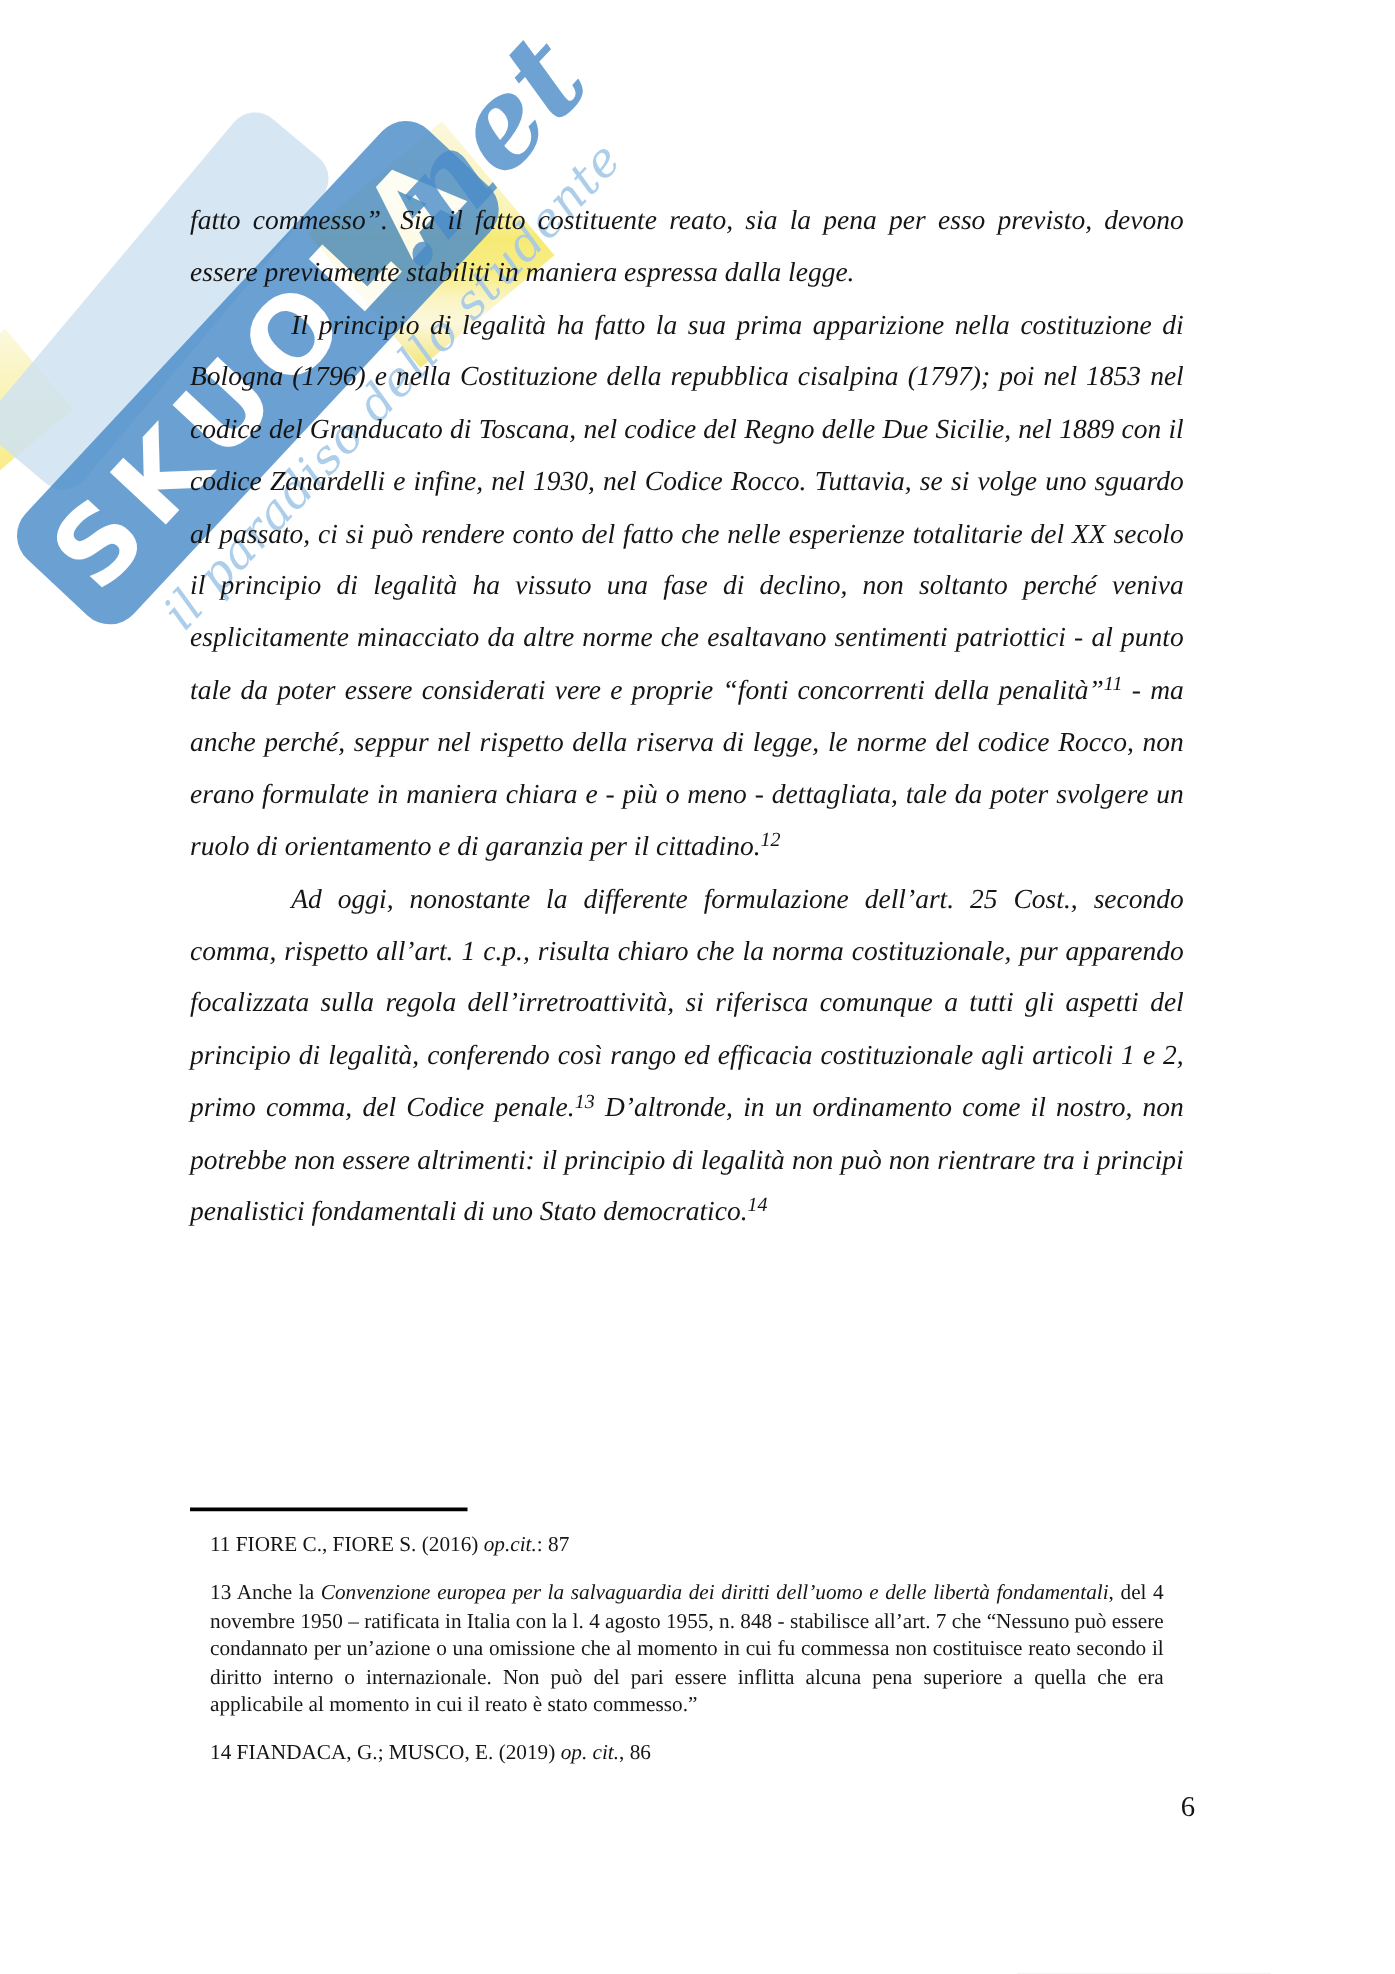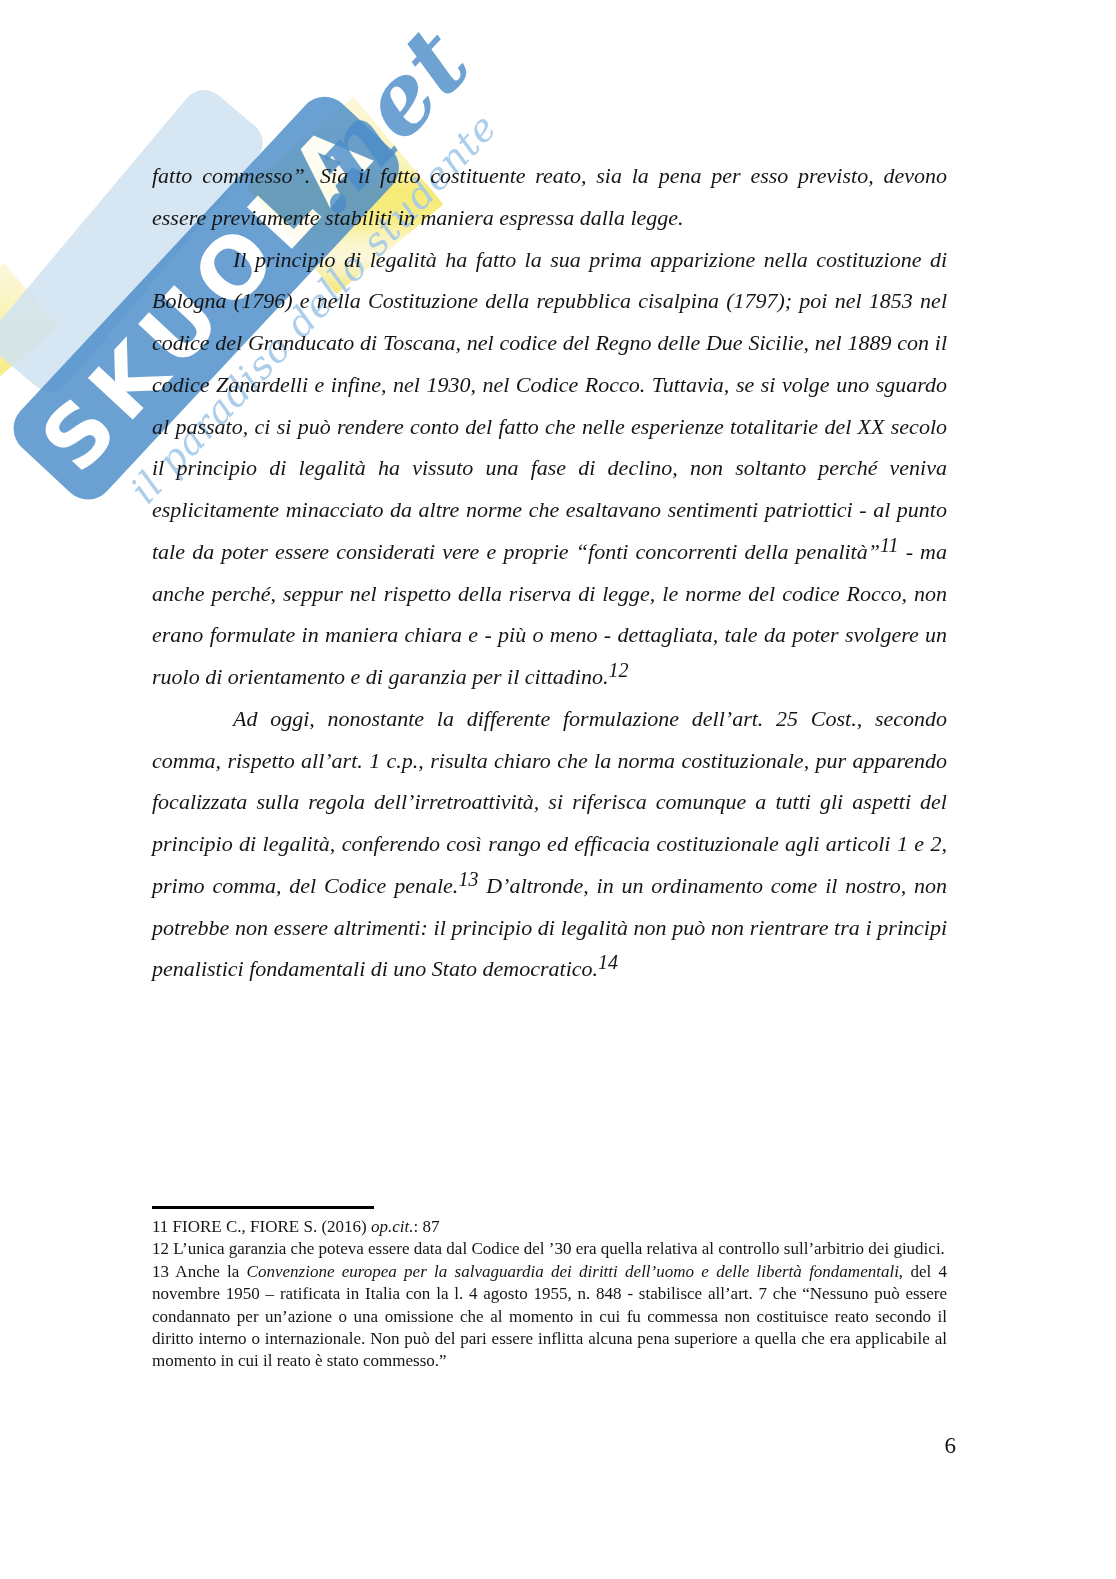--- a/index.html
+++ b/index.html
@@ -71,33 +71,33 @@
   .content{
     position:absolute;left:152px;top:155px;width:795px;z-index:2;font-style:italic;
   }
   .para{
     margin:0;
     font-size:22px;line-height:41.75px;
     text-align:justify;
     text-justify:inter-word;
   }
   .para.indent{text-indent:81px;}
-  .seg-sup{font-size:20px;line-height:0;vertical-align:7px;}
+  .seg-sup{font-size:16px;line-height:0;vertical-align:7px;}
   .seg-italic{font-style:italic;}
   
   .footnotes{
     position:absolute;left:152px;top:1206px;width:795px;z-index:2;
   }
   .fn-rule{
     width:222px;height:0;
     border-top:3px solid #000;
     margin:0 0 7px 0;
   }
   .fn{
-    margin:0;
+    margin:16px;
     font-size:17px;line-height:22.4px;
     text-align:justify;text-justify:inter-word;
   }
   .page-number{
     position:absolute;right:160px;top:1432px;z-index:2;
     font-size:23px;line-height:1.2;
   }
 </style>
 </head>
 <body>
@@ -117,19 +117,19 @@
 
   <div class="content">
     <p class="para"><span>fatto commesso”. Sia il fatto costituente reato, sia la pena per esso previsto, devono essere previamente stabiliti in maniera espressa dalla legge.</span></p>
     <p class="para indent"><span>Il principio di legalità ha fatto la sua prima apparizione nella costituzione di Bologna (1796) e nella Costituzione della repubblica cisalpina (1797); poi nel 1853 nel codice del Granducato di Toscana, nel codice del Regno delle Due Sicilie, nel 1889 con il codice Zanardelli e infine, nel 1930, nel Codice Rocco. Tuttavia, se si volge uno sguardo al passato, ci si può rendere conto del fatto che nelle esperienze totalitarie del XX secolo il principio di legalità ha vissuto una fase di declino, non soltanto perché veniva esplicitamente minacciato da altre norme che esaltavano sentimenti patriottici - al punto tale da poter essere considerati vere e proprie “fonti concorrenti della penalità”</span><span class="seg-sup">11</span><span> - ma anche perché, seppur nel rispetto della riserva di legge, le norme del codice Rocco, non erano formulate in maniera chiara e - più o meno - dettagliata, tale da poter svolgere un ruolo di orientamento e di garanzia per il cittadino.</span><span class="seg-sup">12</span></p>
     <p class="para indent"><span>Ad oggi, nonostante la differente formulazione dell’art. 25 Cost., secondo comma, rispetto all’art. 1 c.p., risulta chiaro che la norma costituzionale, pur apparendo focalizzata sulla regola dell’irretroattività, si riferisca comunque a tutti gli aspetti del principio di legalità, conferendo così rango ed efficacia costituzionale agli articoli 1 e 2, primo comma, del Codice penale.</span><span class="seg-sup">13</span><span> D’altronde, in un ordinamento come il nostro, non potrebbe non essere altrimenti: il principio di legalità non può non rientrare tra i principi penalistici fondamentali di uno Stato democratico.</span><span class="seg-sup">14</span></p>
   </div>
 
   <div class="footnotes">
     <div class="fn-rule"></div>
     <p class="fn"><span>11 FIORE C., FIORE S. (2016) </span><span class="seg-italic">op.cit.</span><span>: 87</span></p>
-    <p class="fn"><span>12 L’unica garanzia che poteva essere data dal Codice del ’30 era quella relativa al controllo sull’arbitrio dei giudici.</span></p>
     <p class="fn"><span>13 Anche la </span><span class="seg-italic">Convenzione europea per la salvaguardia dei diritti dell’uomo e delle libertà fondamentali</span><span>, del 4 novembre 1950 – ratificata in Italia con la l. 4 agosto 1955, n. 848 - stabilisce all’art. 7 che “Nessuno può essere condannato per un’azione o una omissione che al momento in cui fu commessa non costituisce reato secondo il diritto interno o internazionale. Non può del pari essere inflitta alcuna pena superiore a quella che era applicabile al momento in cui il reato è stato commesso.”</span></p>
+    <p class="fn"><span>14 FIANDACA, G.; MUSCO, E. (2019) </span><span class="seg-italic">op. cit.</span><span>, 86</span></p>
   </div>
 
   <div class="page-number">6</div>
 
 </div>
 
 </body></html>

